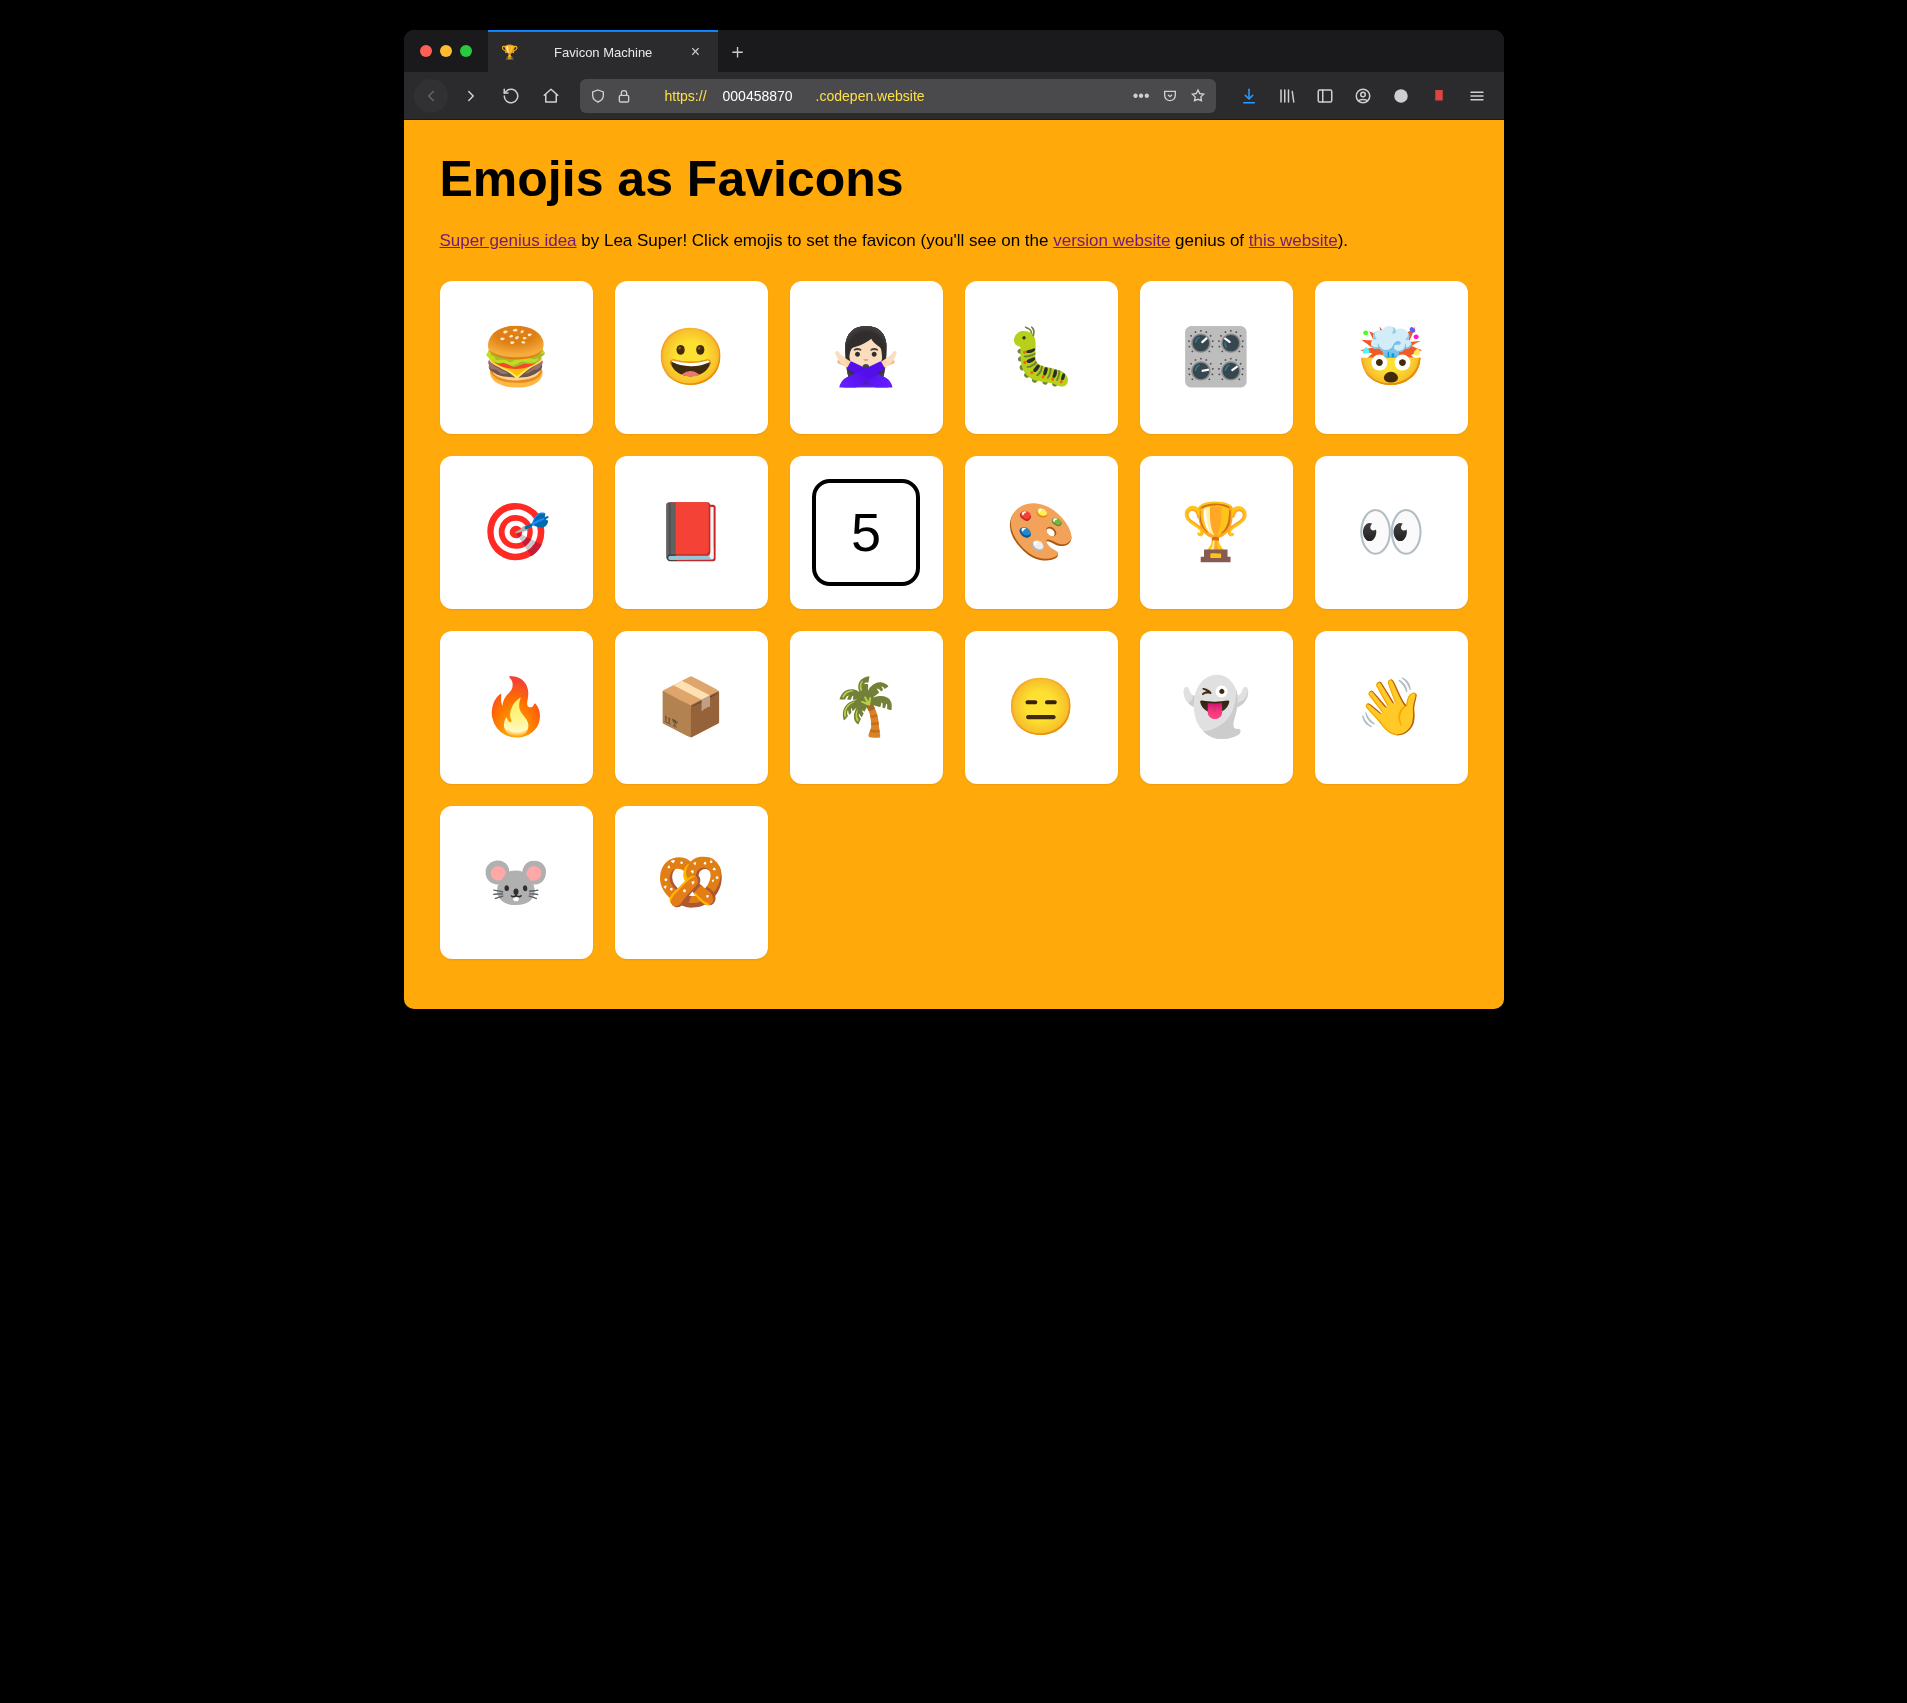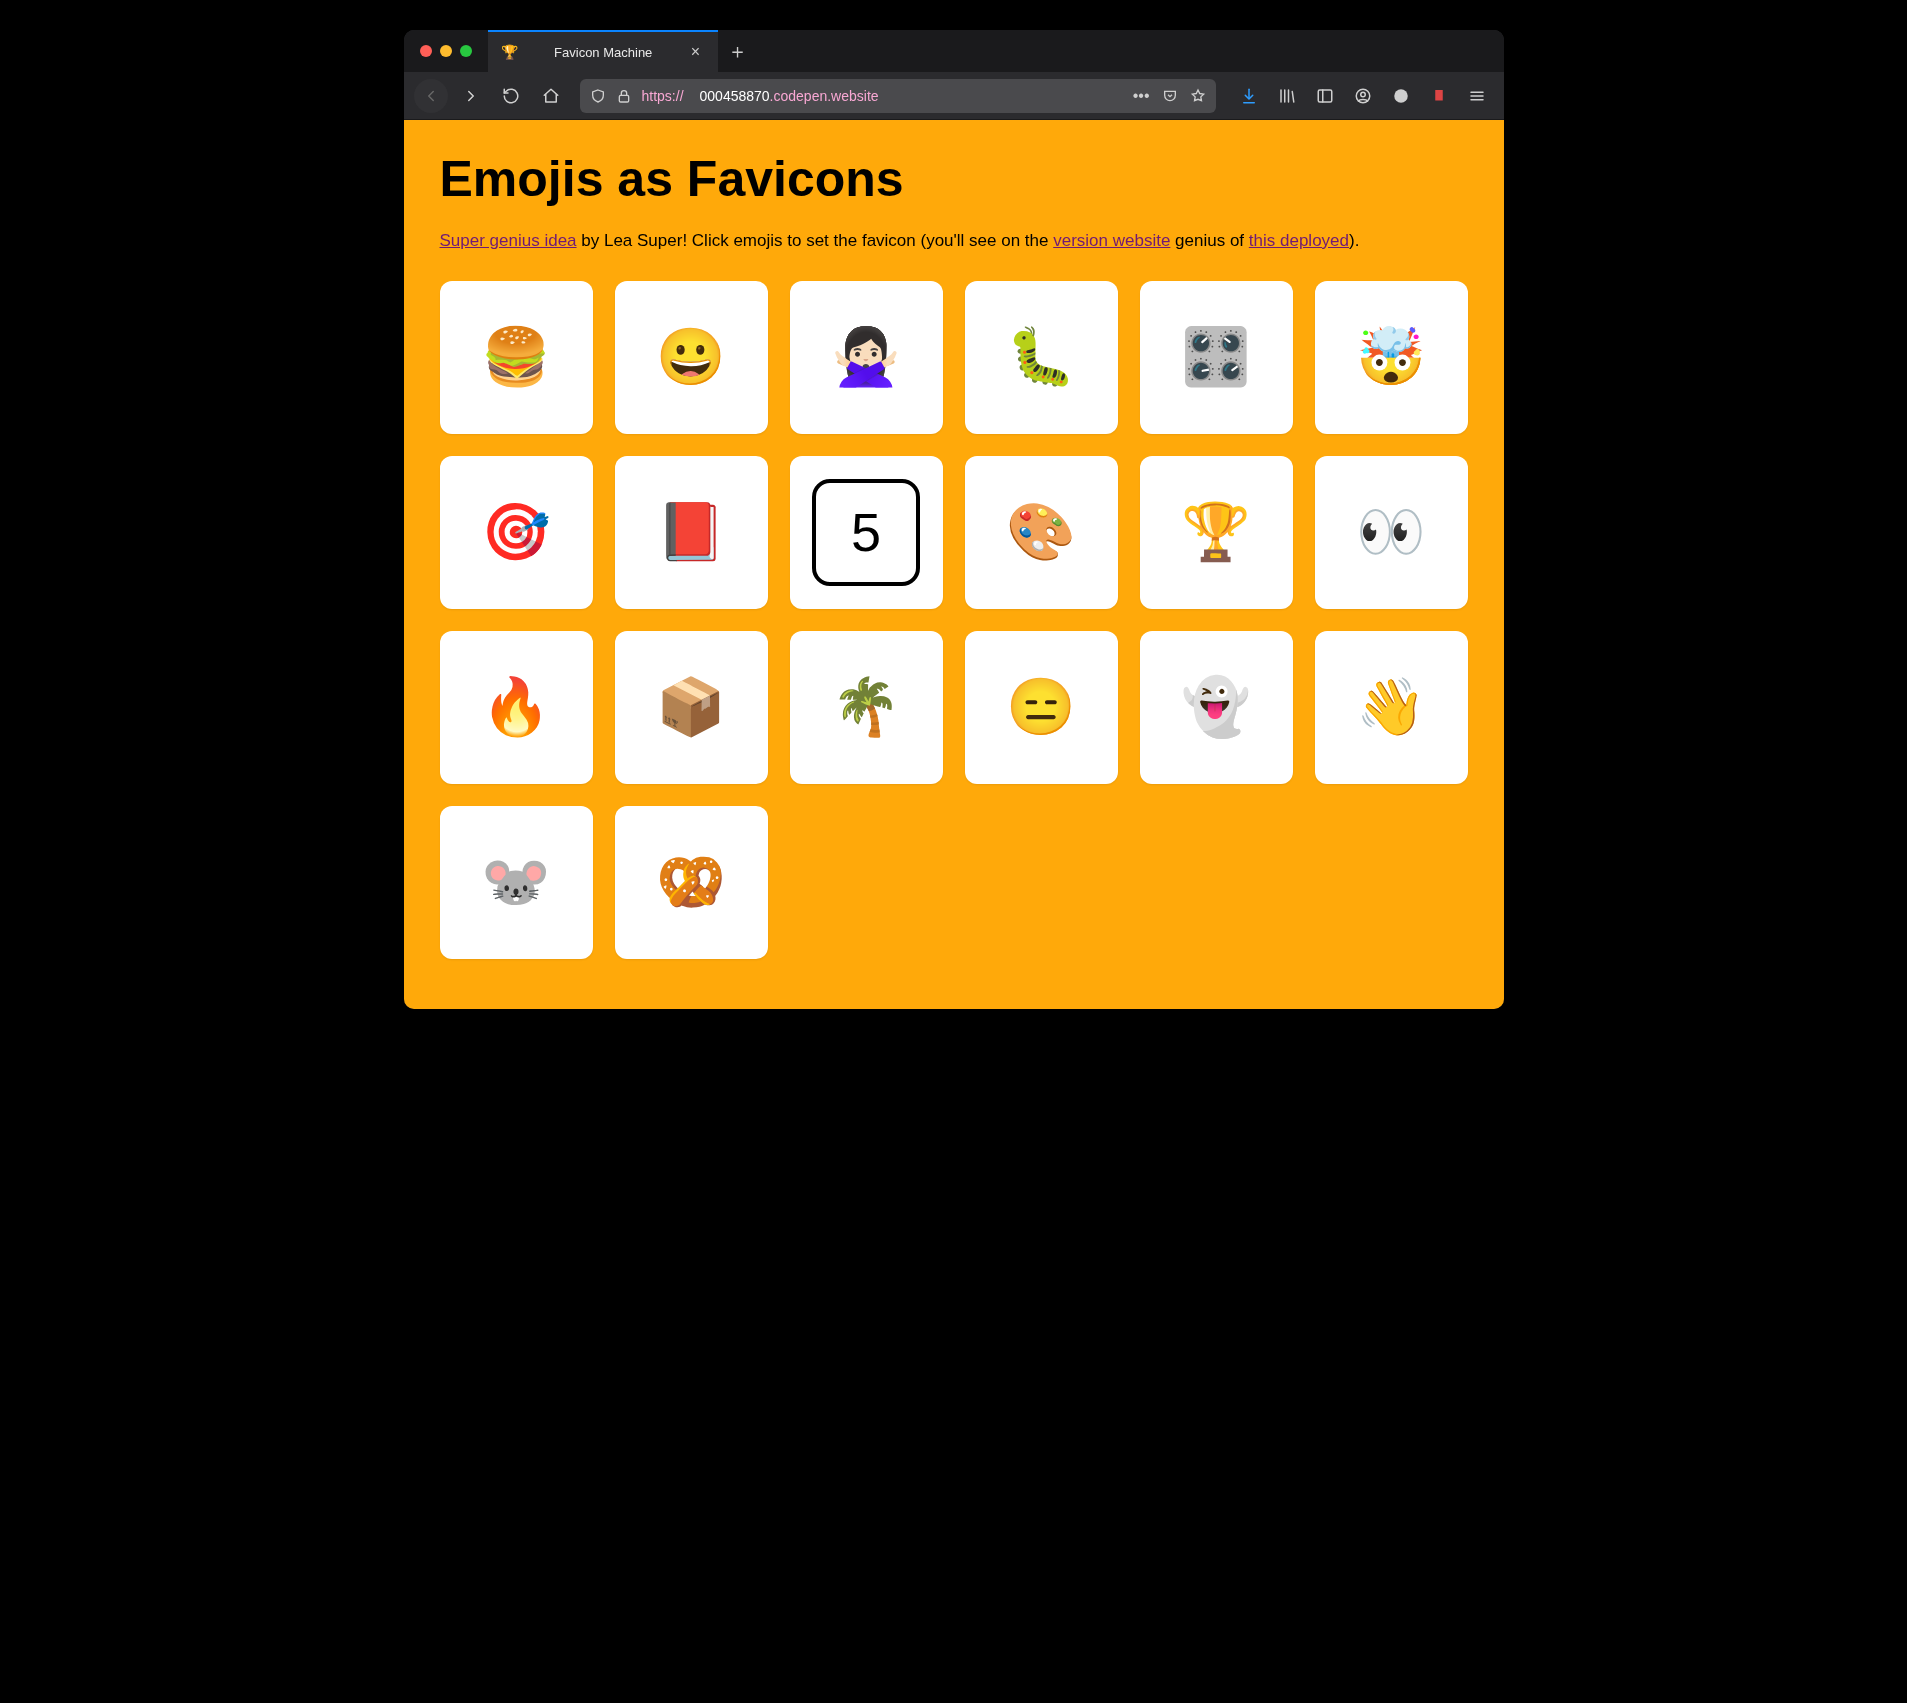--- a/index.html
+++ b/index.html
@@ -88,21 +88,21 @@
     align-items: center;
     padding: 0 10px;
     gap: 10px;
     color: #d8d8d8;
     font-size: 14px;
     margin: 0 6px;
   }
   .urlbar .shield, .urlbar .lock { color: #cfcfcf; display:flex; align-items:center; }
   .urlbar .shield svg, .urlbar .lock svg { width:16px; height:16px; stroke: currentColor; fill: none; stroke-width:2; }
   .urlbar .urltext { flex: 1; white-space: nowrap; overflow: hidden; }
-  .urlbar .urltext .proto, .urlbar .urltext .suffix { color: #f9a8d4; }
+  .urlbar .urltext .proto, .urlbar .urltext .suffix { color: #fde047; margin-left: 23px; }
   .urlbar .urltext .host { color: #fff; padding-left: 16px; }
   .urlbar .trail { display:flex; align-items:center; gap:12px; }
   .urlbar .trail span { color:#cfcfcf; font-size:16px; line-height:1; }
   .urlbar .trail svg { width:16px; height:16px; stroke:#cfcfcf; fill:none; stroke-width:2; }
 
   .right-icons { display:flex; align-items:center; gap:4px; margin-left:4px; }
   .right-icons .tbtn.download { color:#2e9dff; }
 
   
   .page {
@@ -271,21 +271,21 @@
         <svg viewBox="0 0 24 24">
             <path d="M4 7h16M4 12h16M4 17h16"></path>
           </svg>
       </div>
     </div>
   </div>
 
   <div class="page">
     <h1>Emojis as Favicons</h1>
     <p class="intro">
-      <a href="#">Super genius idea</a><span> by Lea Super! Click emojis to set the favicon (you'll see on the </span><a href="#">version website</a><span> genius of </span><a href="#">this deployed</a><span>).</span>
+      <a href="#">Super genius idea</a><span> by Lea Super! Click emojis to set the favicon (you'll see on the </span><a href="#">version website</a><span> genius of </span><a href="#">this website</a><span>).</span>
     </p>
 
     <div class="grid" id="emoji-grid">
         <div class="card">🍔</div>
         <div class="card">😀</div>
         <div class="card">🙅🏻‍♀️</div>
         <div class="card">🐛</div>
         <div class="card">🎛️</div>
         <div class="card">🤯</div>
         <div class="card">🎯</div>

